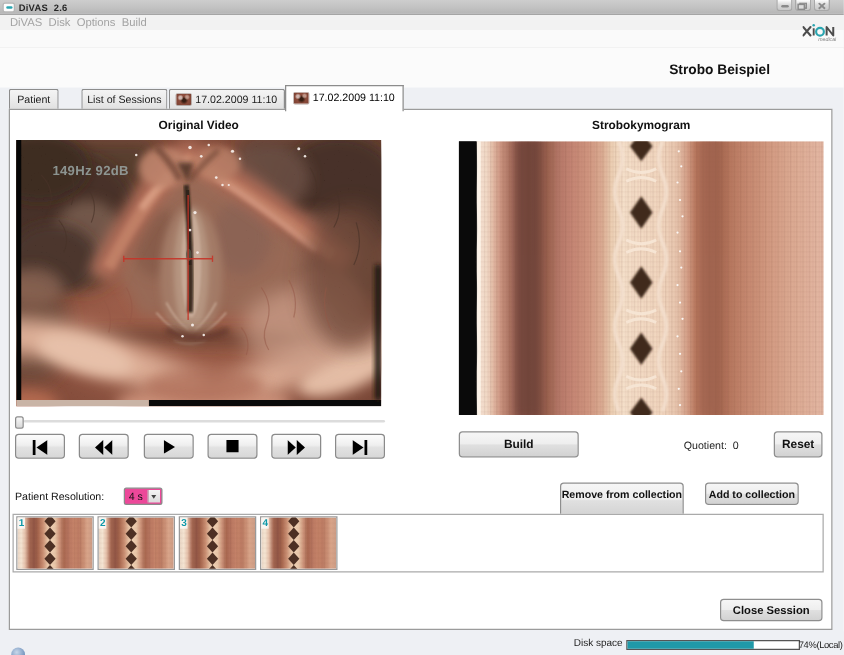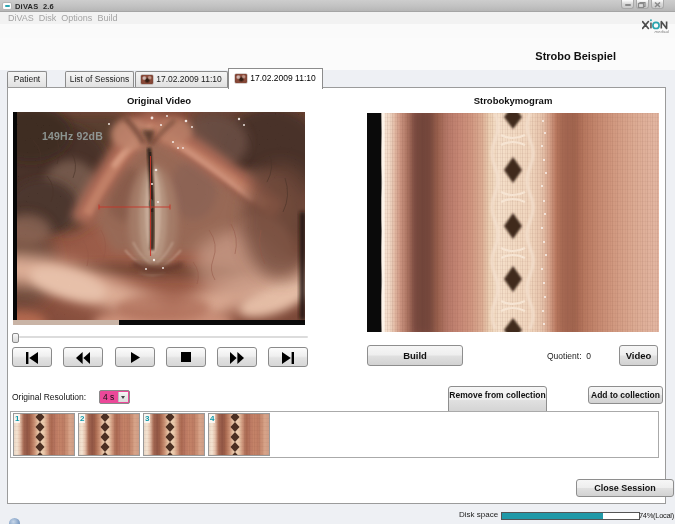--- a/index.html
+++ b/index.html
@@ -32,32 +32,32 @@
   .mbtn{top:347px;width:40px;height:20px;border:1px solid #8a8a8a;border-radius:3px;background:linear-gradient(to bottom,#fcfcfc,#efefef 45%,#e2e2e2 55%,#d7d7d7);box-sizing:border-box;}
   .mbtn svg{display:block;margin:3.5px auto 0;}
   
   #slidertrack{left:19px;top:336px;width:289px;height:2px;background:#dcdcdc;border-radius:1px;}
   #sliderthumb{left:12px;top:333px;width:7px;height:10px;border:1px solid #8a8a8a;border-radius:2px;background:linear-gradient(#f8f8f8,#d8d8d8);box-sizing:border-box;}
   
   #build{left:367px;top:345px;width:96px;height:21px;font-size:9.5px;font-weight:bold;line-height:20px;}
   #quotient{left:547px;top:351px;font-size:8.5px;color:#222;}
   #reset{left:619px;top:345px;width:39px;height:21px;font-size:9.5px;font-weight:bold;line-height:20px;}
   #removecol{left:448px;top:386px;width:99px;height:28px;font-size:8.5px;font-weight:bold;line-height:16px;}
-  #addcol{left:588px;top:386px;width:75px;height:18px;font-size:8.5px;font-weight:bold;line-height:16px;}
+  #addcol{left:564px;top:386px;width:75px;height:18px;font-size:8.5px;font-weight:bold;line-height:16px;}
   
   #kreslabel{left:12px;top:392px;font-size:8.5px;color:#111;}
   #kresdd{left:99px;top:390px;width:31px;height:14px;border:1px solid #8a8a8a;border-radius:2px;background:#ec4899;box-sizing:border-box;}
   #kresdd .txt{position:absolute;left:3px;top:1px;font-size:8.5px;color:#111;}
   #kresdd .arr{position:absolute;right:1px;top:1px;width:9px;height:10px;background:linear-gradient(#f5f5f5,#dcdcdc);border-left:1px solid #c0c0c0;}
   #kresdd .arr:after{content:"";position:absolute;left:2px;top:4px;border-left:2.5px solid transparent;border-right:2.5px solid transparent;border-top:3.5px solid #444;}
   
   #thumbpanel{left:10px;top:411px;width:649px;height:47px;border:1px solid #aaa;background:#fff;box-sizing:border-box;}
   .thumb{top:413px;border:1px solid #999;}
   .tnum{font-size:8px;font-weight:bold;color:#0e98a8;background:rgba(255,255,255,.75);padding:0 1px;z-index:3;}
-  #closesession{left:576px;top:479px;width:98px;height:18px;font-size:9px;font-weight:bold;line-height:16px;}
+  #closesession{left:576px;top:479px;width:82px;height:18px;font-size:9px;font-weight:bold;line-height:16px;}
   
   #statusbar{left:0;top:505px;width:675px;height:19px;background:#eef0f4;}
   #diskspace{left:459px;top:510px;font-size:8px;color:#222;}
   #pbar{left:501px;top:512px;width:139px;height:8px;border:1px solid #555;background:#fff;box-sizing:border-box;}
   #pfill{position:absolute;left:0;top:0;width:101px;height:6px;background:#2099a8;}
   #ptext{left:639px;top:511px;font-size:7.5px;color:#222;white-space:nowrap;letter-spacing:-0.3px;}
   #balticon{left:9px;top:518px;width:11px;height:11px;border-radius:50%;background:radial-gradient(circle at 40% 35%,#c9d8ea,#7193bd 70%,#5577a5);}
 </style>
 </head>
 <body>
@@ -361,25 +361,25 @@
     </div>
   <div class="abs mbtn" style="left:268px">
       <svg width="12" height="12" viewBox="0 0 12 12">
         <path d="M0 0 L8.8 6 L0 12 Z" fill="#000"></path>
         <rect x="9.6" y="0" width="2.4" height="12" fill="#000"></rect>
       </svg>
     </div>
 
   <div class="abs btn" id="build">Build</div>
   <div class="abs" id="quotient">Quotient:&nbsp; 0</div>
-  <div class="abs btn" id="reset">Video</div>
+  <div class="abs btn" id="reset">Reset</div>
   <div class="abs btn" id="removecol">Remove from collection</div>
   <div class="abs btn" id="addcol">Add to collection</div>
 
-  <div class="abs" id="kreslabel">Original Resolution:</div>
+  <div class="abs" id="kreslabel">Patient Resolution:</div>
   <div class="abs" id="kresdd">
       <span class="txt">4 s</span>
       <span class="arr"></span>
     </div>
 
   <div class="abs" id="thumbpanel"></div>
   <svg width="0" height="0" style="position:absolute">
     <defs>
       <linearGradient id="tg" x1="0" y1="0" x2="1" y2="0">
         <stop offset="0.00" stop-color="#e9d6c5"></stop>

